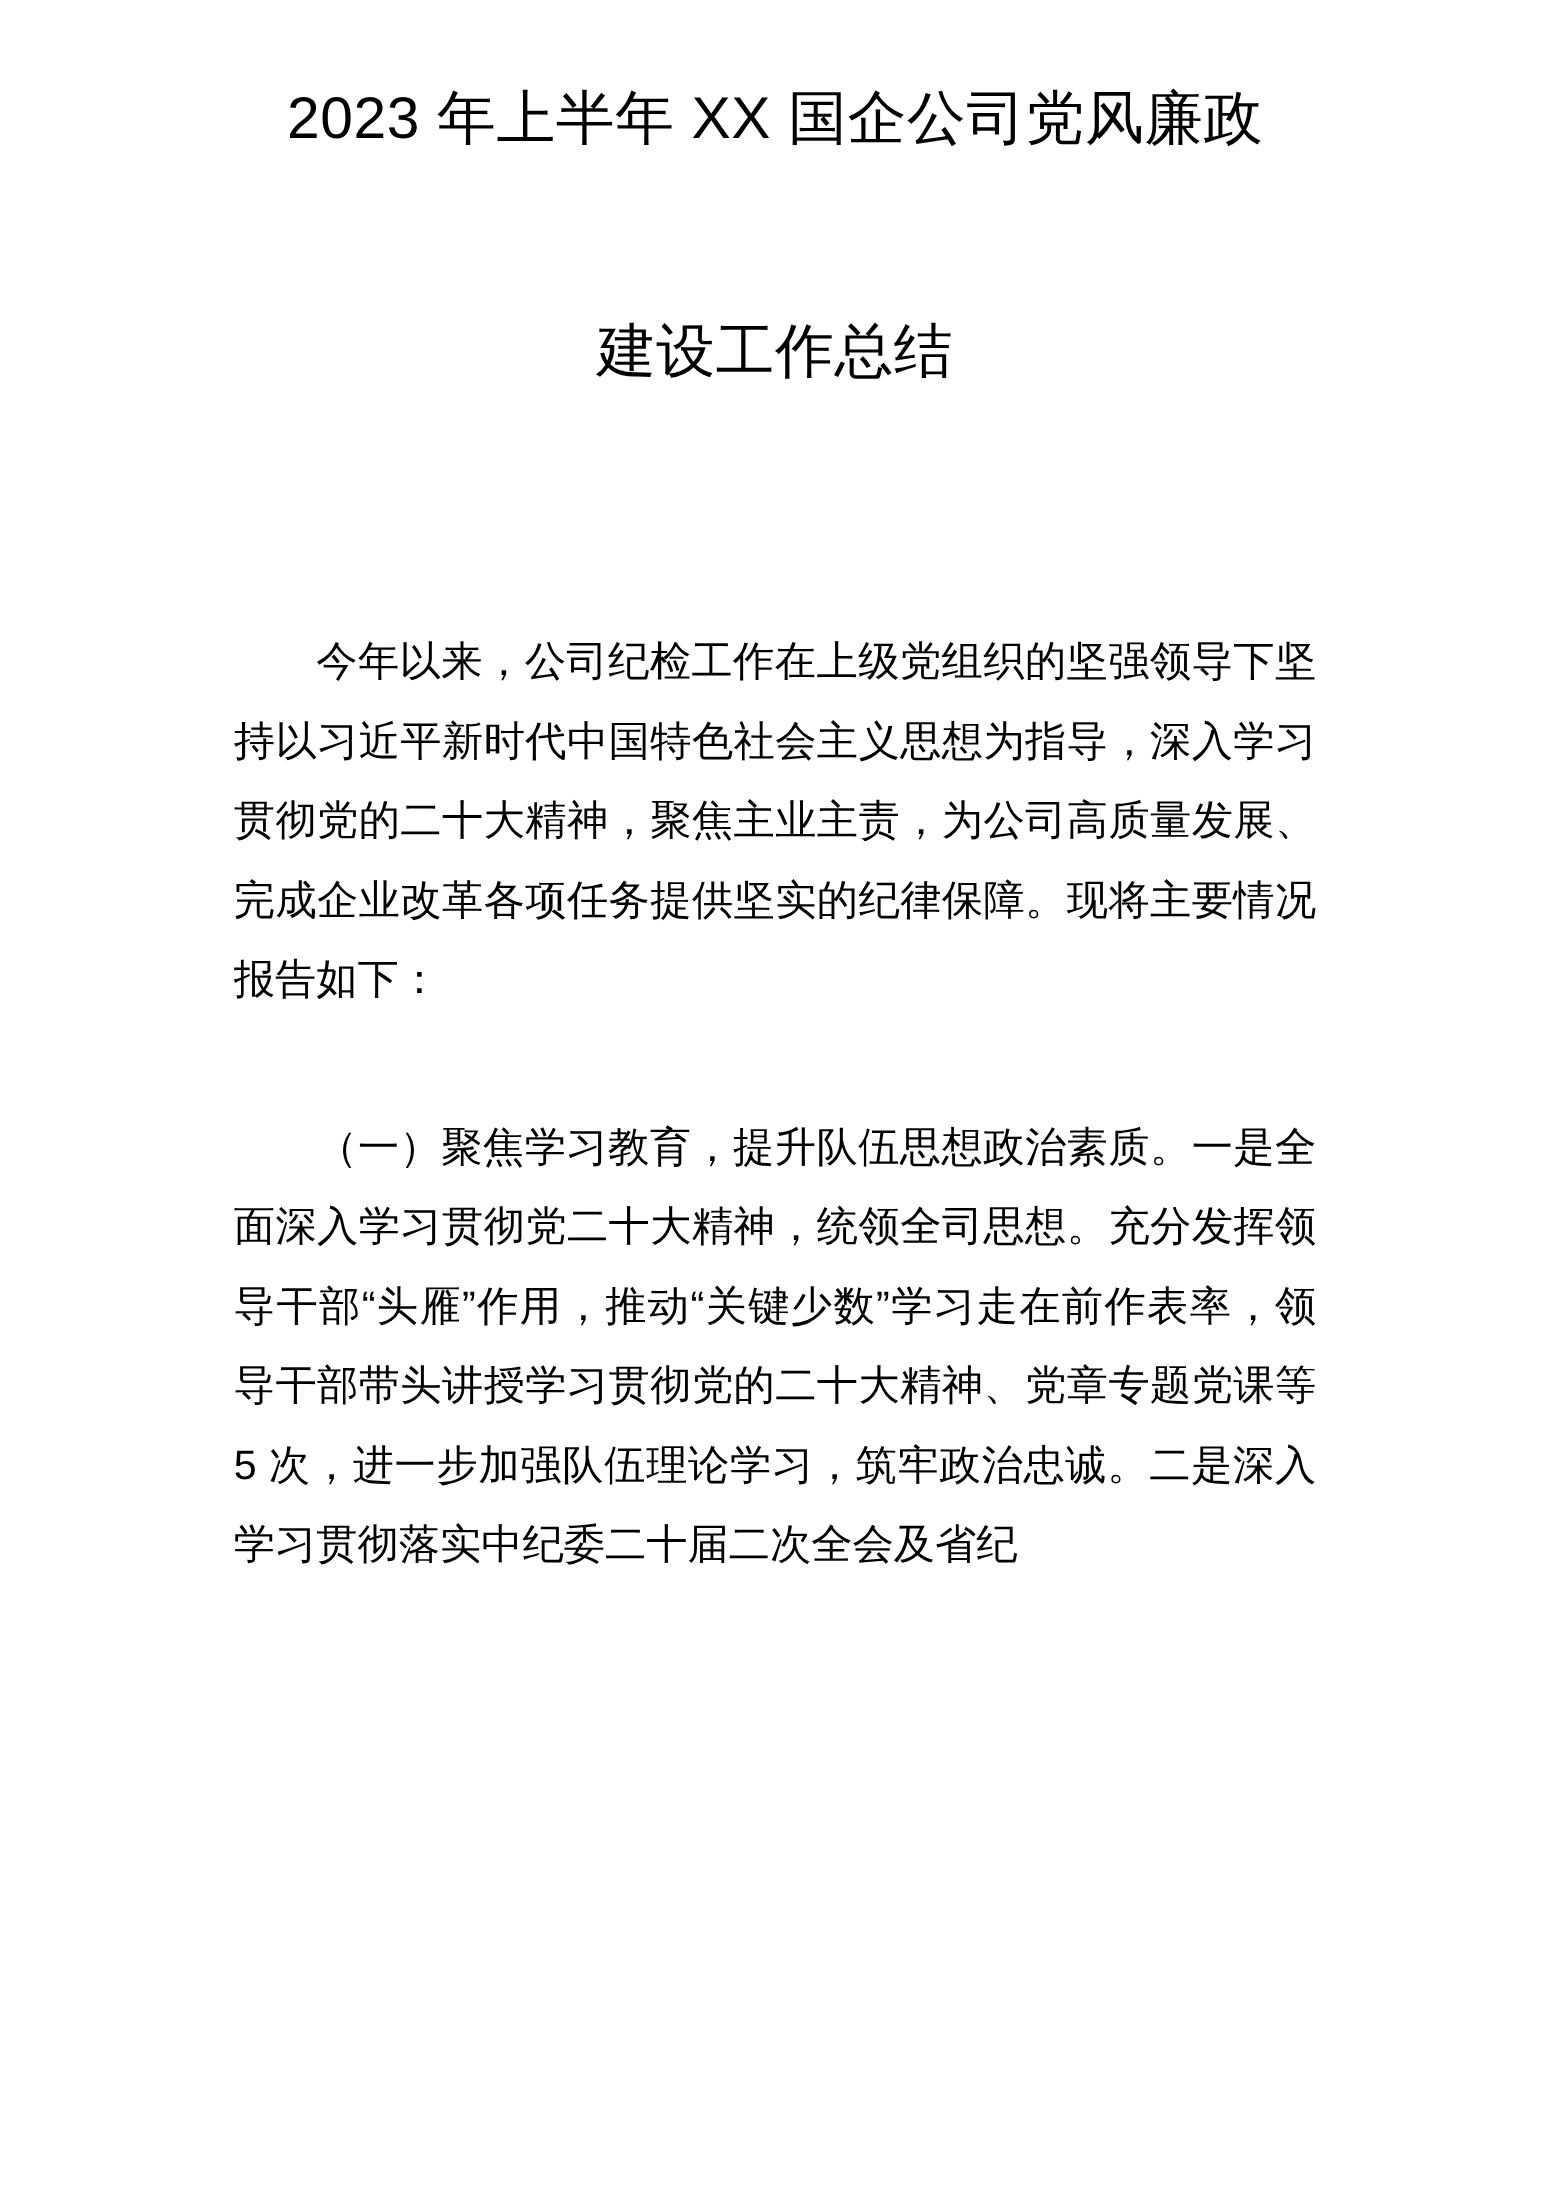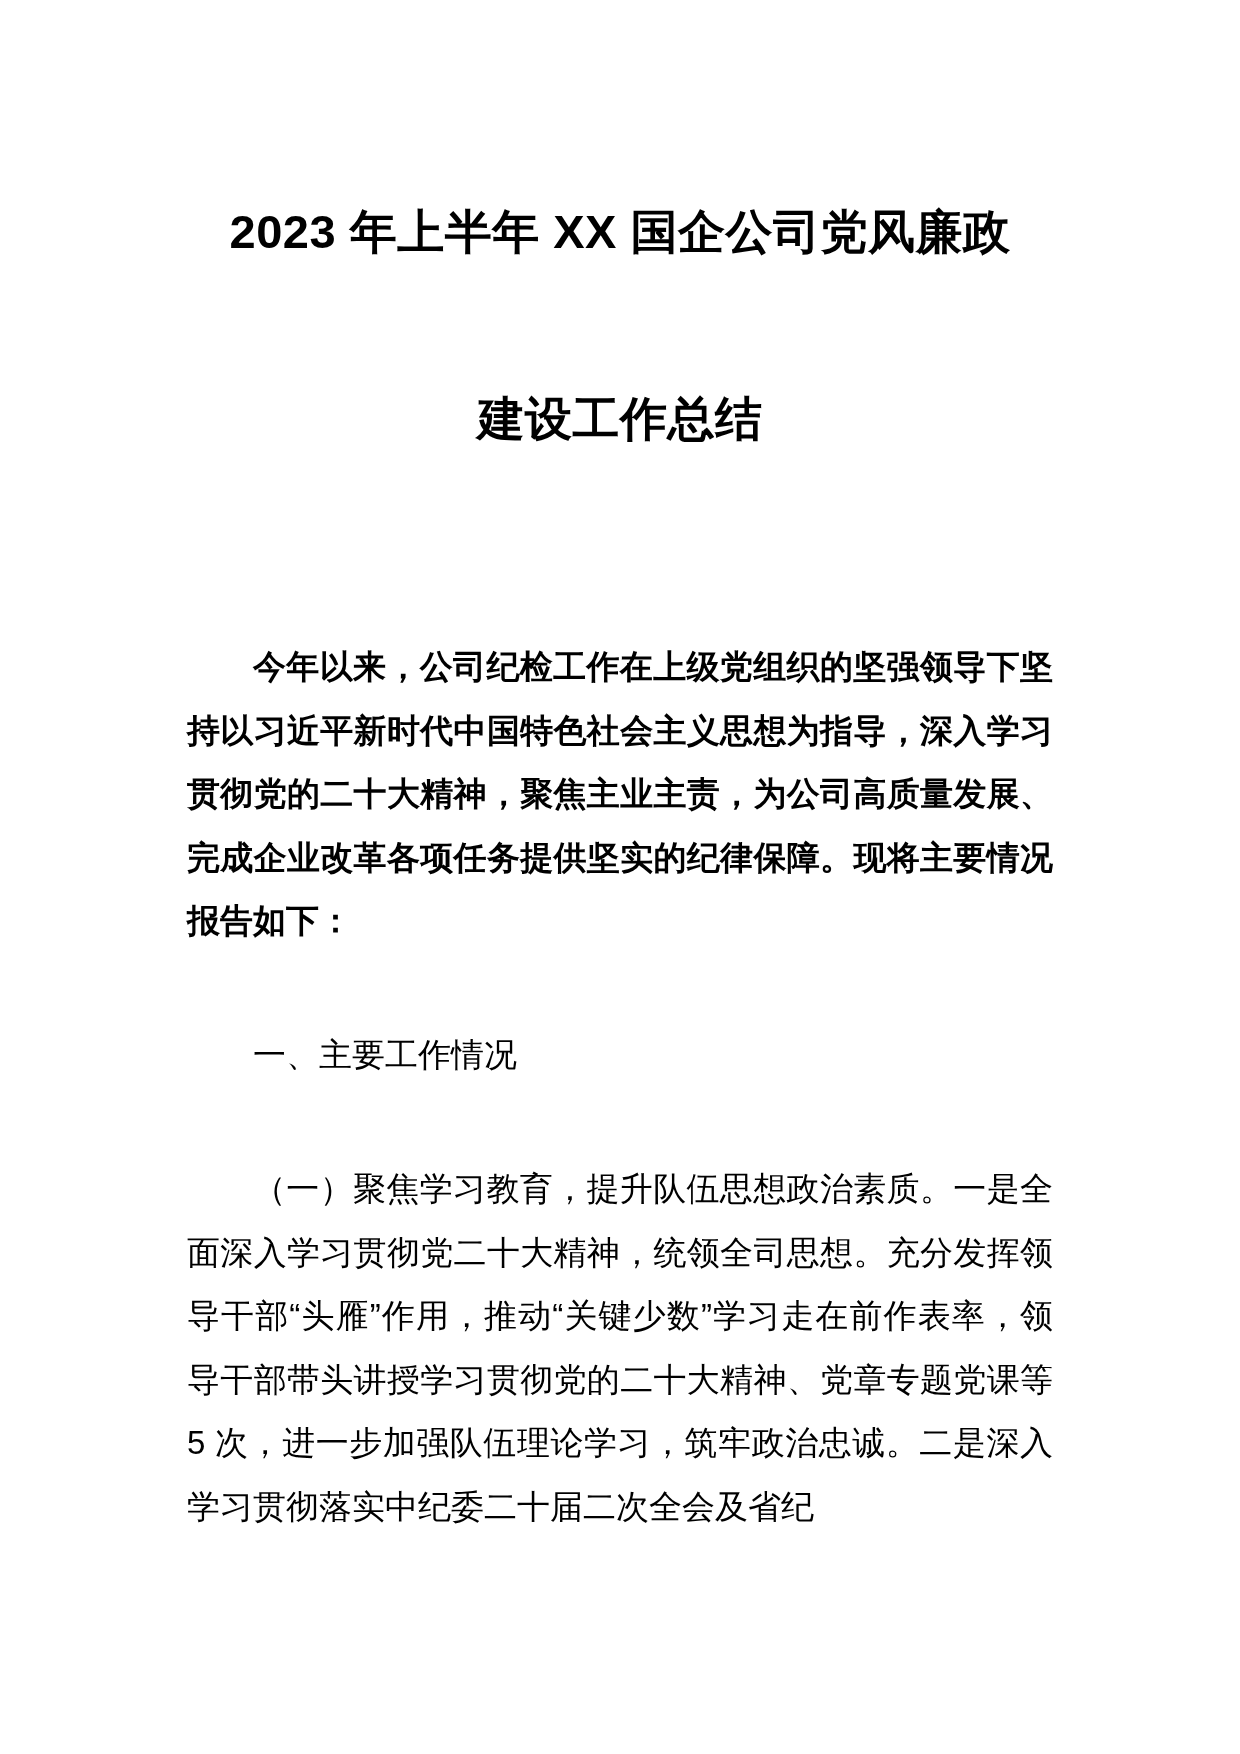--- a/index.html
+++ b/index.html
@@ -17,43 +17,41 @@
     color: #000000;
     font-family: "Liberation Sans", sans-serif;
   }
 
   .content {
     margin: 0 187px;
     width: 866px;
   }
 
   .doc-title {
-    padding-top: 138px;
     font-size: 47px;
     line-height: 187px;
-    font-weight: 700;
+    font-weight: 400;
     text-align: center;
     letter-spacing: 0.5px;
   }
 
   .doc-title .title-line {
     display: block;
   }
 
   .body-text {
     font-size: 33px;
     line-height: 63.5px;
     text-align: justify;
     text-indent: 2em;
     font-weight: 400;
   }
 
   .para-intro {
     margin-top: 123px;
-    font-weight: bold;
   }
 
   .section-heading {
     margin-top: 70px;
     text-align: left;
   }
 
   .para-section {
     margin-top: 71px;
   }
@@ -64,18 +62,17 @@
 <div class="page">
   <div class="content">
 
     <h1 class="doc-title">
       <span class="title-line">2023 年上半年 XX 国企公司党风廉政</span>
       <span class="title-line">建设工作总结</span>
     </h1>
 
     <p class="body-text para-intro">今年以来，公司纪检工作在上级党组织的坚强领导下坚持以习近平新时代中国特色社会主义思想为指导，深入学习贯彻党的二十大精神，聚焦主业主责，为公司高质量发展、完成企业改革各项任务提供坚实的纪律保障。现将主要情况报告如下：</p>
 
-    <p class="body-text section-heading">一、主要工作情况</p>
 
     <p class="body-text para-section">（一）聚焦学习教育，提升队伍思想政治素质。一是全面深入学习贯彻党二十大精神，统领全司思想。充分发挥领导干部“头雁”作用，推动“关键少数”学习走在前作表率，领导干部带头讲授学习贯彻党的二十大精神、党章专题党课等 5 次，进一步加强队伍理论学习，筑牢政治忠诚。二是深入学习贯彻落实中纪委二十届二次全会及省纪</p>
 
   </div>
 </div>
 
 </body></html>

